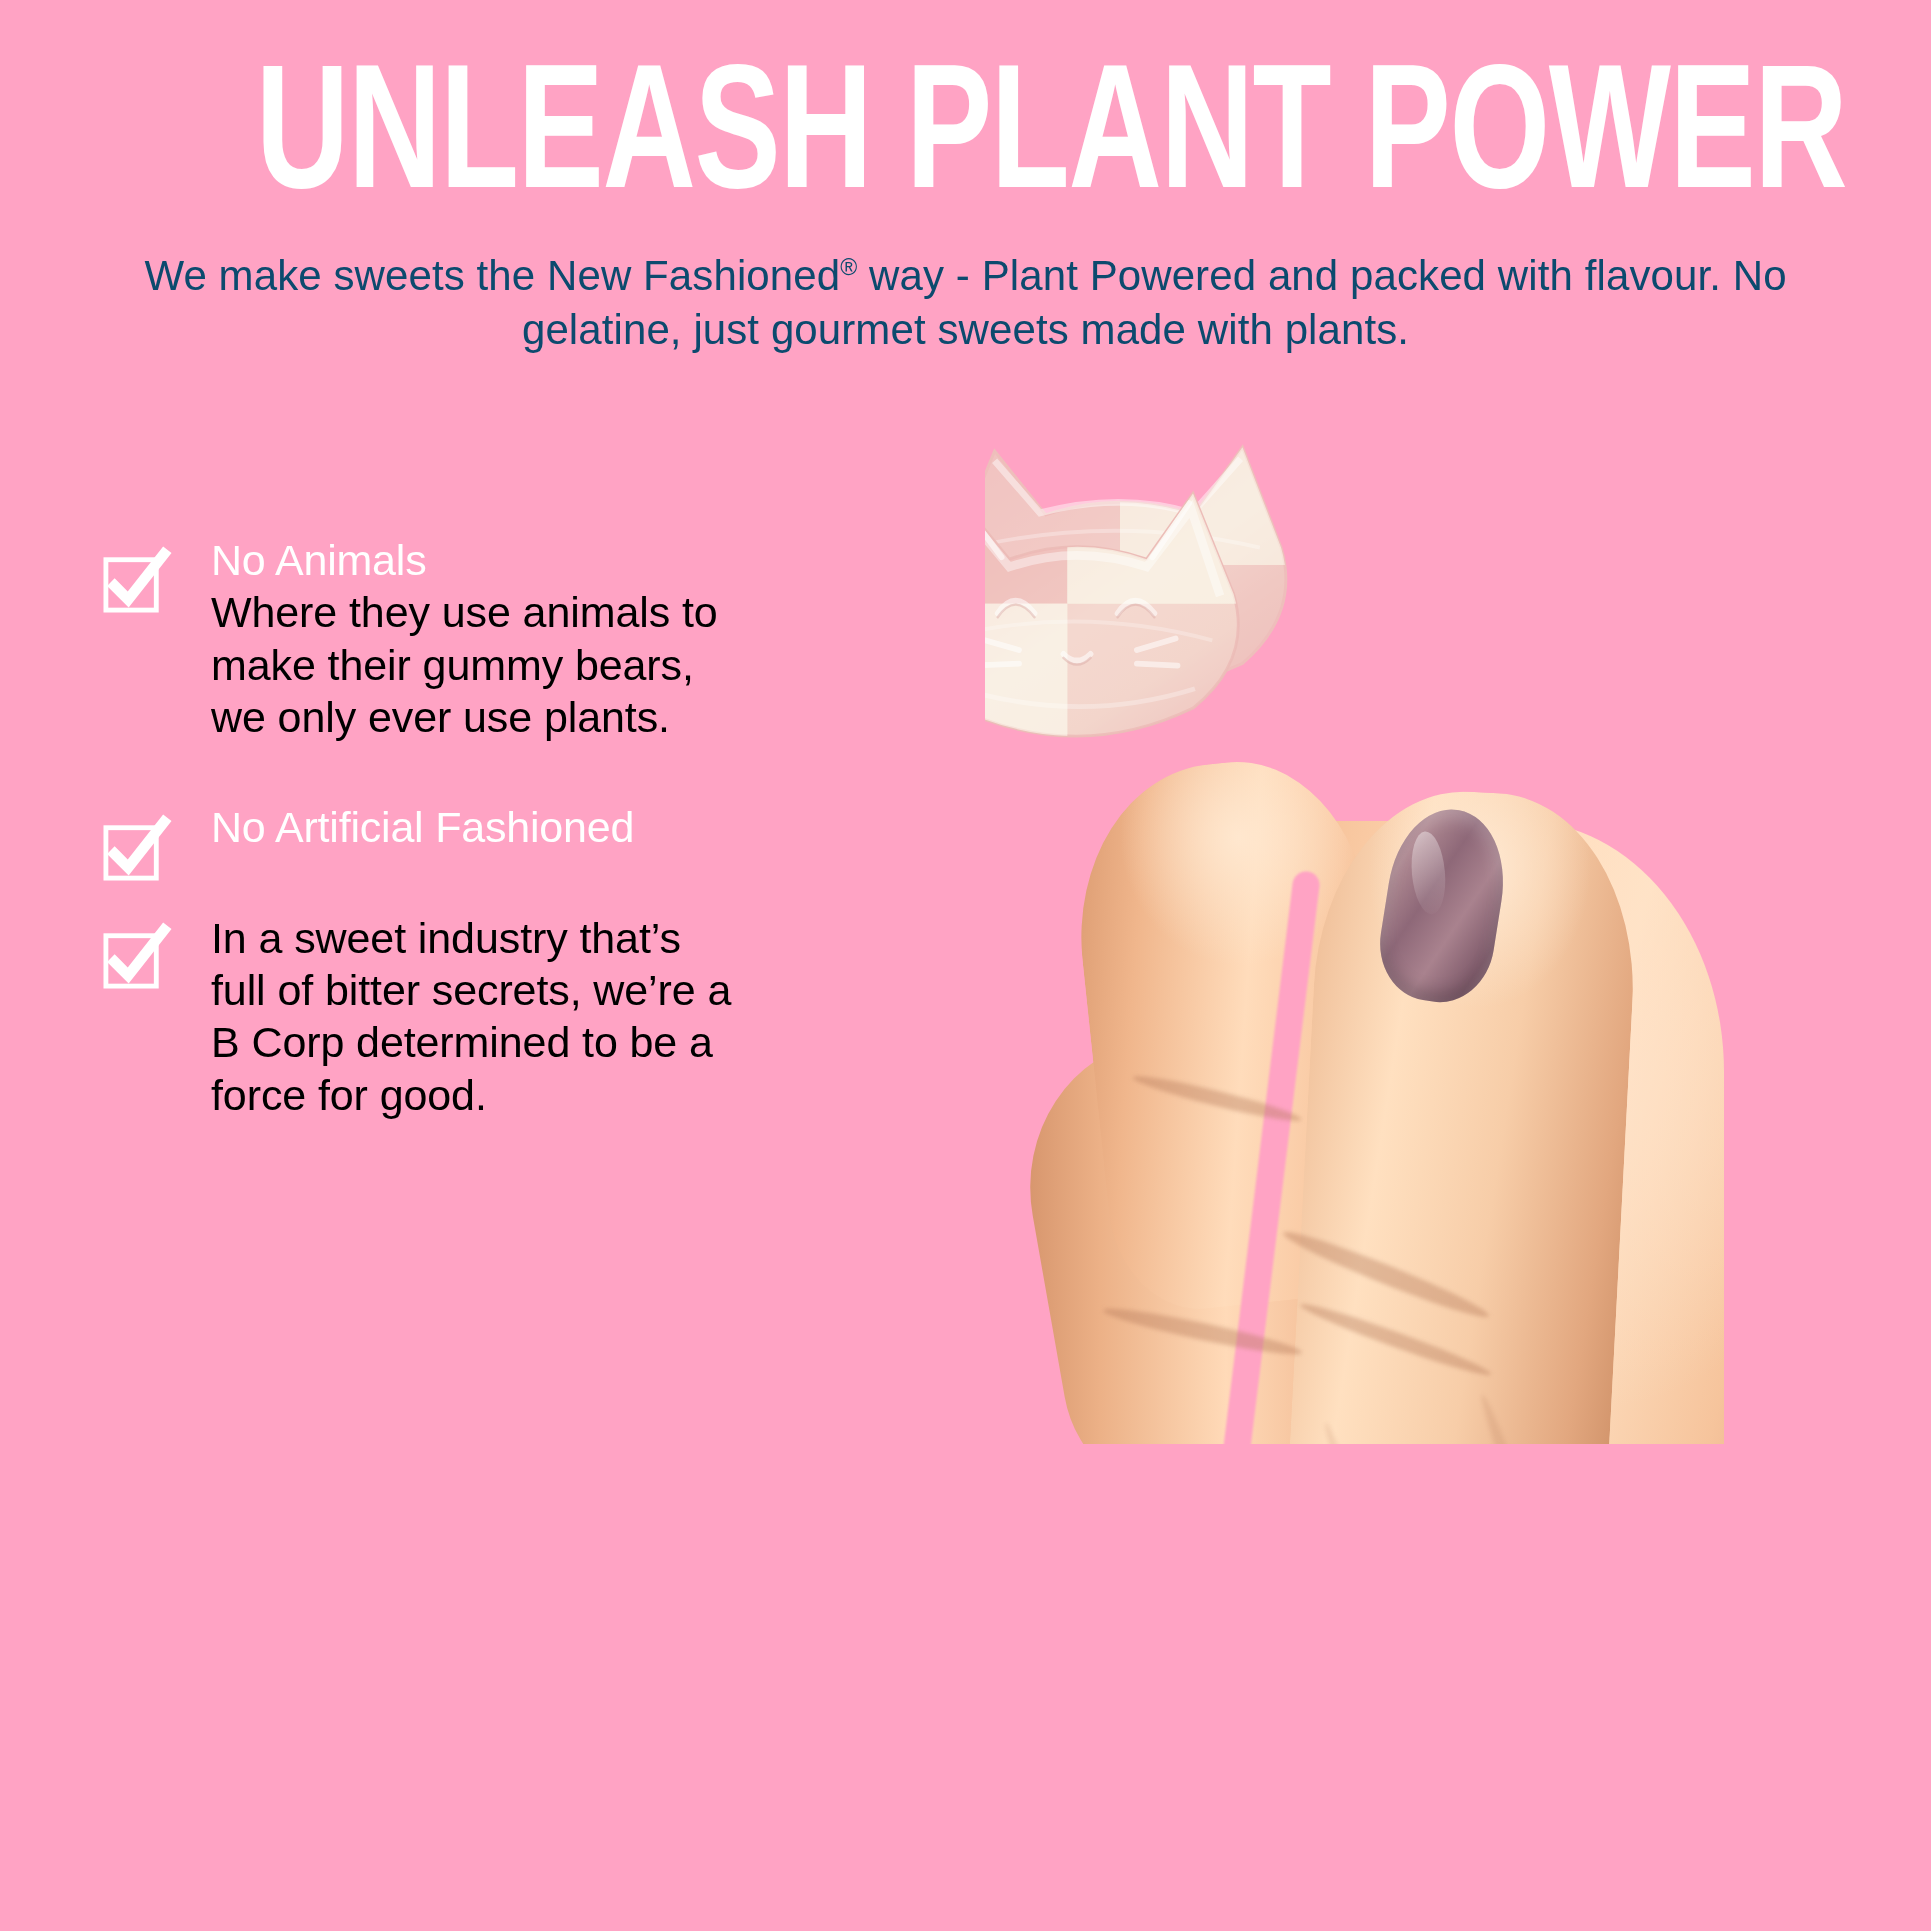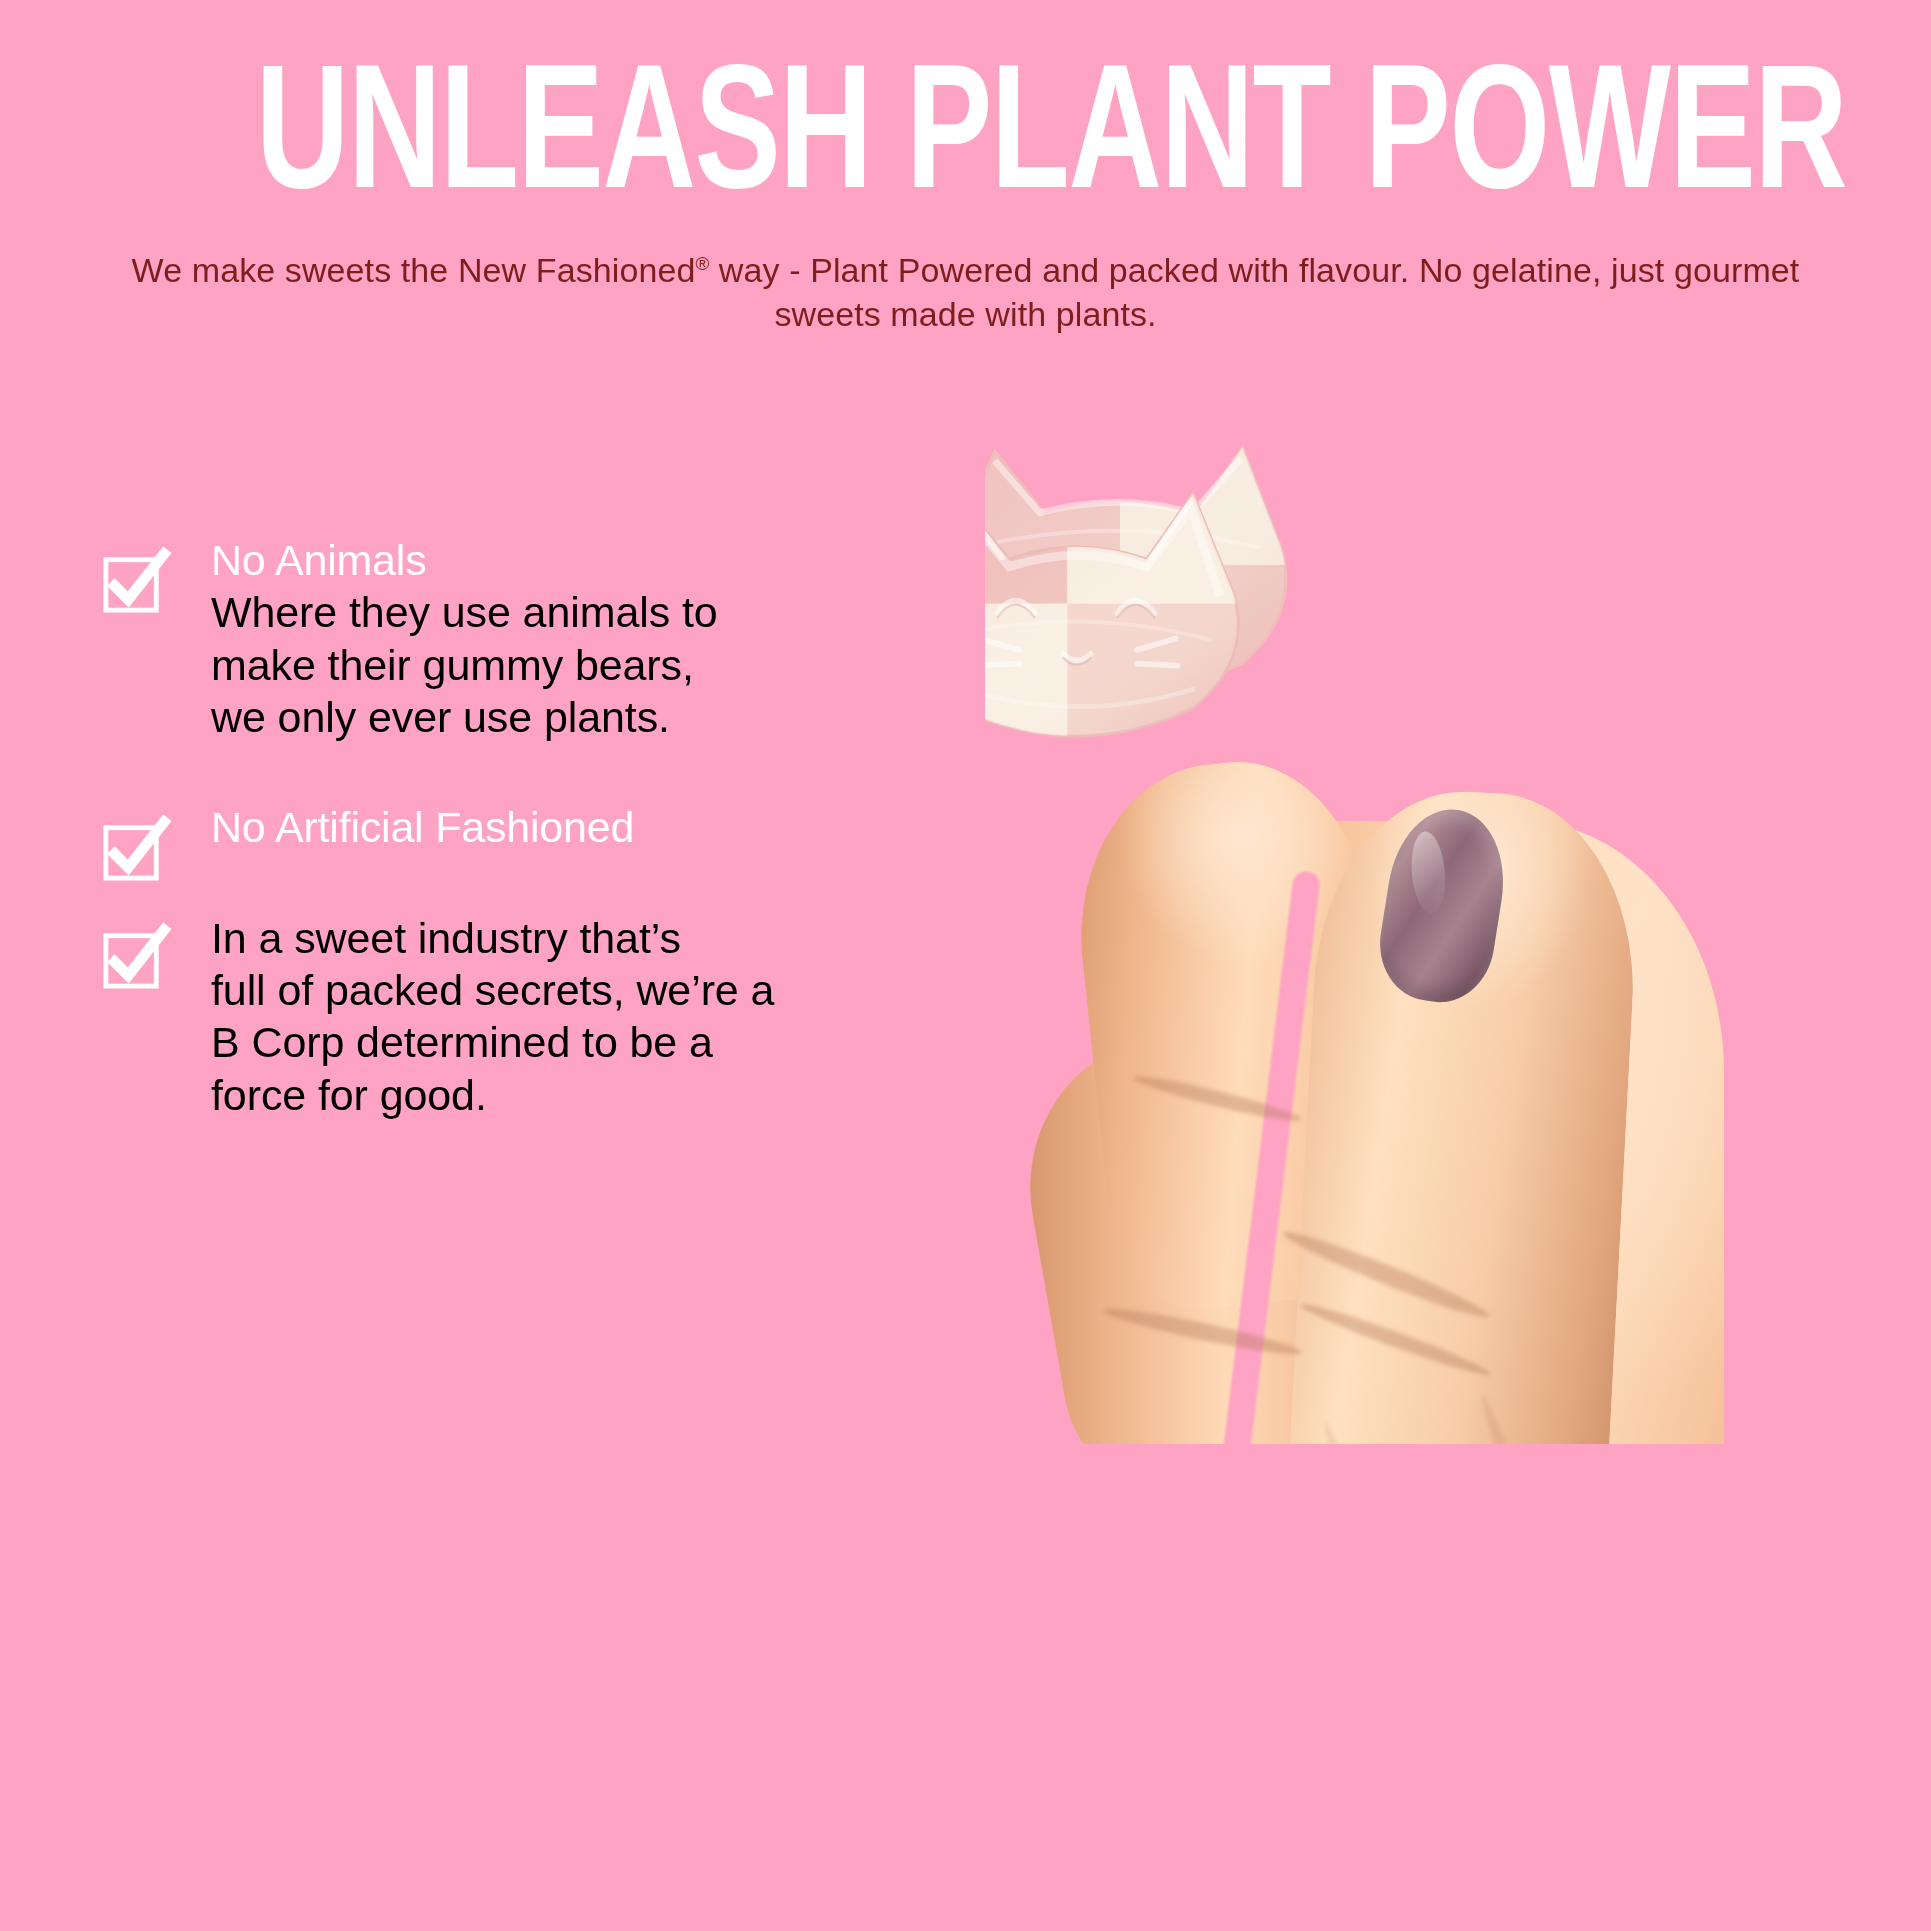--- a/index.html
+++ b/index.html
@@ -38,22 +38,22 @@
     -webkit-font-smoothing:antialiased;
   }
 
   
   .subheading {
     position:absolute;
     left:116px;
     width:1699px;
     top:249px;
     text-align:center;
-    color:#7f1d1d;
-    font-size:34px;
+    color:#0c4a6e;
+    font-size:42px;
     line-height:1.28;
     font-weight:400;
     letter-spacing:0.1px;
   }
   .subheading sup {
     font-size:0.55em;
     vertical-align:super;
     line-height:0;
   }
 
@@ -267,21 +267,21 @@
     </div>
 
     <div class="check-item">
       <span class="checkbox-icon">
         <svg viewBox="0 0 64 64">
           <rect x="3" y="9" width="52" height="52" fill="none" stroke="#ffffff" stroke-width="5"></rect>
           <path d="M12 36 L26 50 L63 3" fill="none" stroke="#ffffff" stroke-width="11" stroke-linecap="square" stroke-linejoin="miter"></path>
         </svg>
       </span>
       <div class="item-body">In a sweet industry that’s
-full of packed secrets, we’re a
+full of bitter secrets, we’re a
 B Corp determined to be a
 force for good.</div>
     </div>
 
   </div>
 
   <div class="photo">
     <div class="photo-inner">
 
       <div class="palm"></div>

